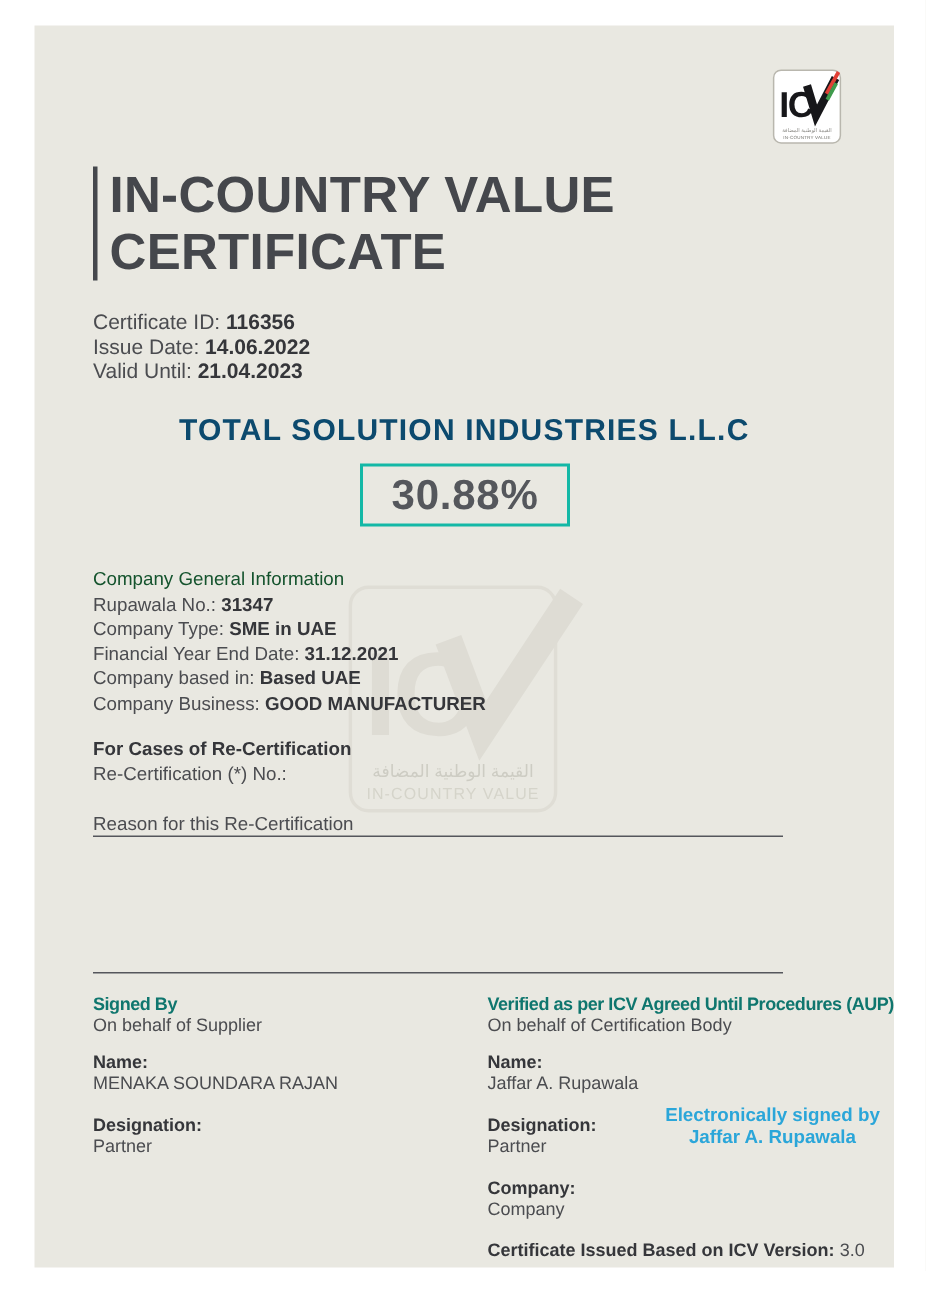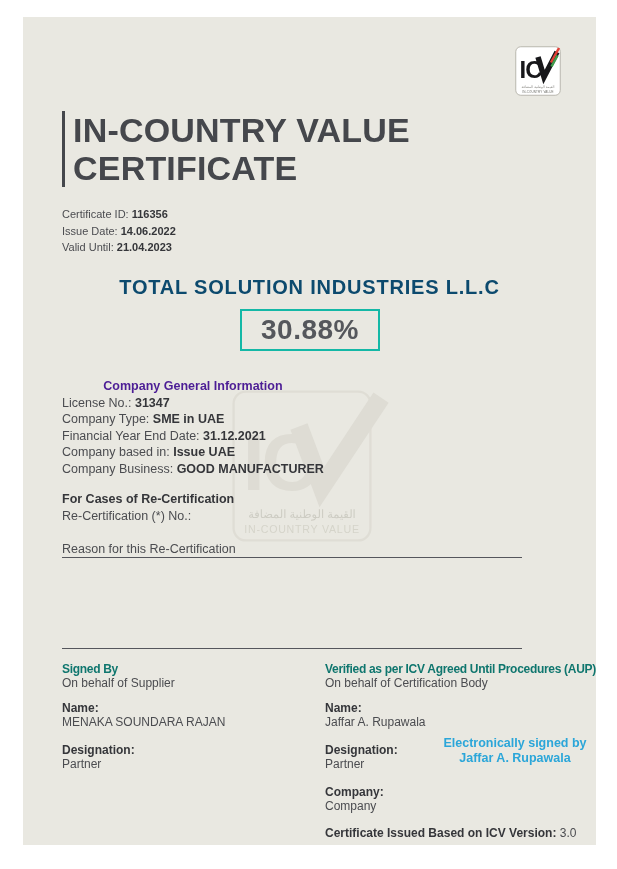--- a/index.html
+++ b/index.html
@@ -34,38 +34,38 @@
     left: 39px; top: 94px;
     border-left: 3px solid #45474c;
     padding-left: 8px;
   }
   .title-line {
     font-size: 34px; font-weight: bold; color: #45474c;
     line-height: 38px; letter-spacing: 0.2px;
   }
 
   
-  .meta { left: 39px; top: 189px; font-size: 11px; color: #4b4c50; line-height: 16.5px; }
+  .meta { left: 39px; top: 189px; font-size: 14px; color: #4b4c50; line-height: 16.5px; }
   .meta b, .info b { color: #35363a; }
 
   
   .company-name {
     left: 0; top: 259px; width: 573px; text-align: center;
     font-size: 20px; font-weight: bold; color: #0c4a6e; letter-spacing: 0.8px;
   }
   .score-box {
     left: 217px; top: 292px; width: 140px; height: 42px;
     border: 2px solid #14b8a6;
     display: flex; align-items: center; justify-content: center;
   }
   .score-value { font-size: 28px; font-weight: bold; color: #55575c; letter-spacing: 0.5px; }
 
   
   .info { left: 39px; top: 361px; font-size: 12.5px; color: #4b4c50; line-height: 16.6px; }
-  .info-heading { font-weight: bold; color: #4c1d95; text-align: center; }
+  .info-heading { font-weight: normal; color: #14532d; }
 
   
   .recert { left: 39px; top: 474px; font-size: 12.5px; color: #4b4c50; line-height: 17px; }
   .recert-heading { font-weight: bold; color: #35363a; }
   .reason { left: 39px; top: 525px; font-size: 12.5px; color: #4b4c50; }
 
   .hr { left: 39px; width: 460px; height: 1px; background: #55565c; }
   .hr1 { top: 540px; }
   .hr2 { top: 631px; }
 
@@ -124,24 +124,24 @@
     <div><span>Valid Until: </span><b>21.04.2023</b></div>
   </div>
 
   <div class="abs company-name">TOTAL SOLUTION INDUSTRIES L.L.C</div>
   <div class="abs score-box">
     <span class="score-value">30.88%</span>
   </div>
 
   <div class="abs info">
     <div class="info-heading">Company General Information</div>
-    <div><span>License No.: </span><b>31347</b></div>
+    <div><span>Rupawala No.: </span><b>31347</b></div>
     <div><span>Company Type: </span><b>SME in UAE</b></div>
     <div><span>Financial Year End Date: </span><b>31.12.2021</b></div>
-    <div><span>Company based in: </span><b>Issue UAE</b></div>
+    <div><span>Company based in: </span><b>Based UAE</b></div>
     <div><span>Company Business: </span><b>GOOD MANUFACTURER</b></div>
   </div>
 
   <div class="abs reason">Reason for this Re-Certification</div>
   <div class="abs recert">
     <div class="recert-heading">For Cases of Re-Certification</div>
     <div><span>Re-Certification (*) No.:</span><span></span></div>
   </div>
 
   <div class="abs hr hr1"></div>

